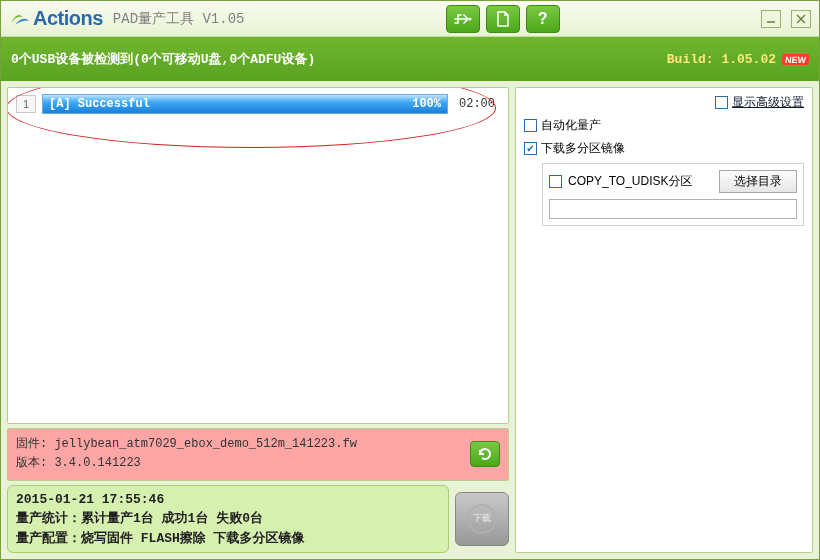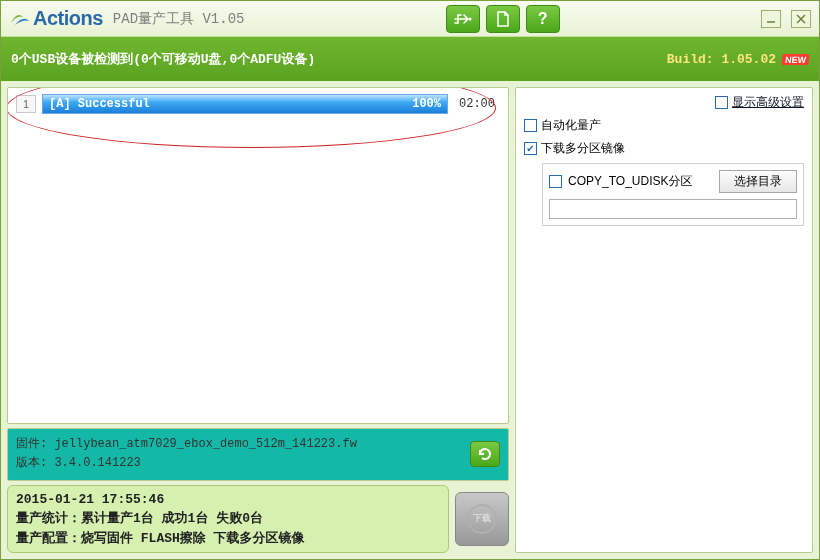--- a/index.html
+++ b/index.html
@@ -117,21 +117,21 @@
   }
   .red-ellipse {
     position: absolute;
     left: -2px; top: -20px;
     width: 490px; height: 80px;
     border: 1px solid #d02020;
     border-radius: 50%;
     pointer-events: none;
   }
   .fw-panel {
-    background: #14b8a6;
+    background: #fca5a5;
     border: 1px solid #b8cc90;
     border-radius: 2px;
     padding: 6px 8px;
     font-family: "Courier New", SimSun, monospace;
     font-size: 12px; color: #333;
     display: flex; align-items: flex-start;
   }
   .fw-info { flex:1; line-height: 1.6; }
   .refresh-btn {
     width: 30px; height: 26px;

